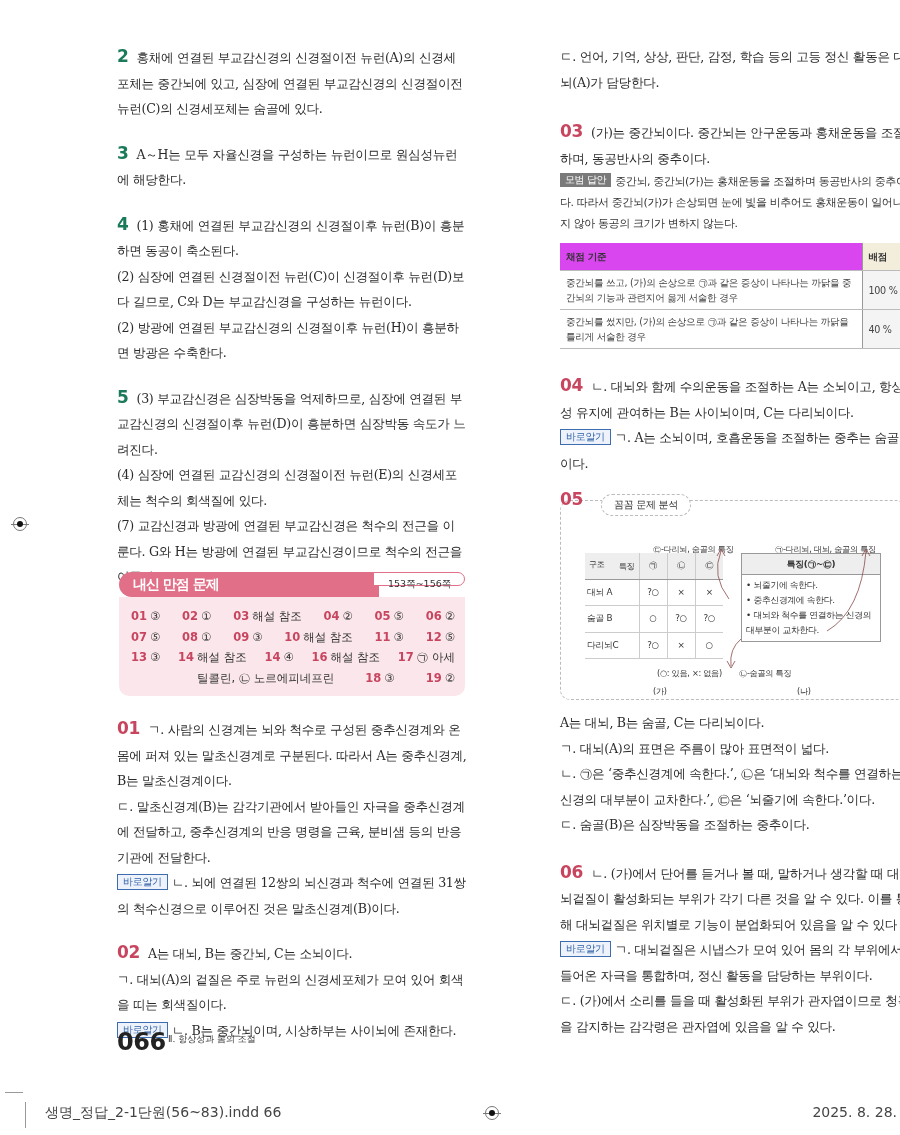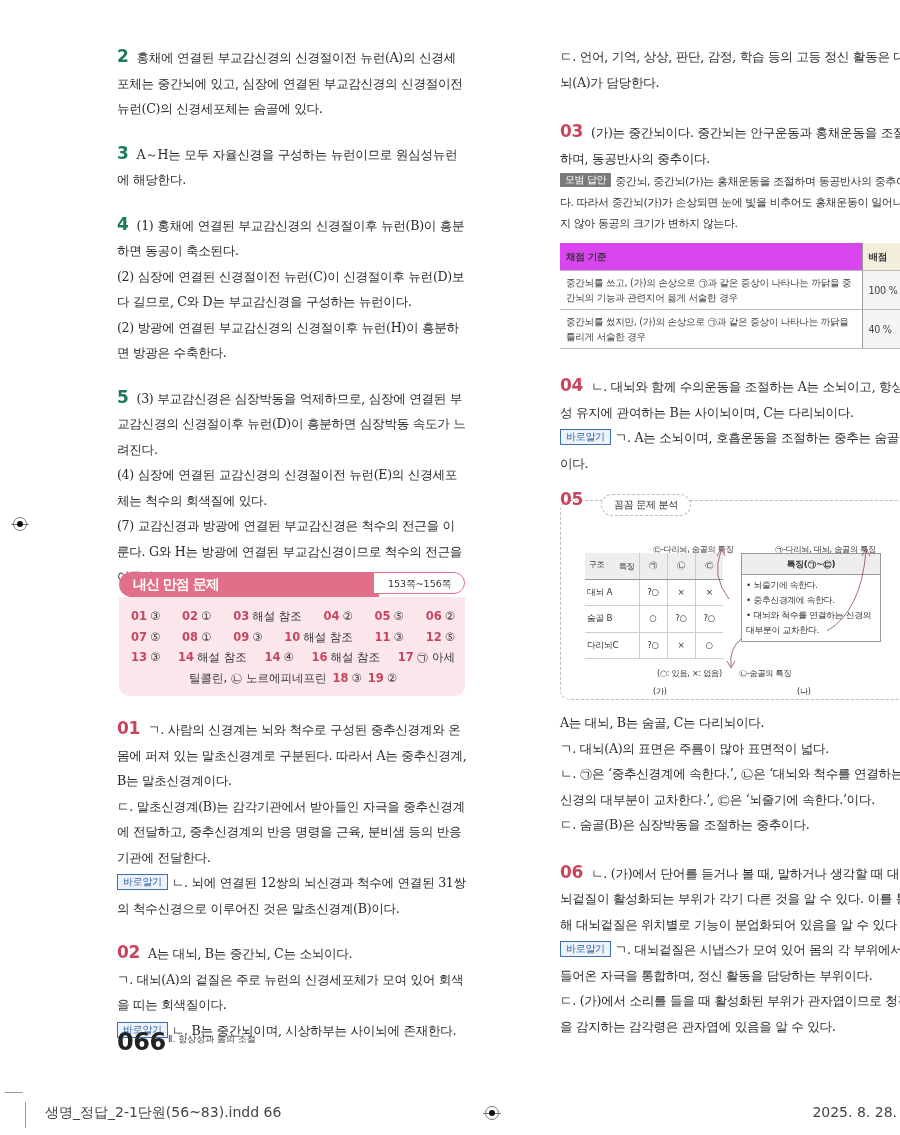--- a/index.html
+++ b/index.html
@@ -18,24 +18,24 @@
   .sans { font-family: "DejaVu Sans", sans-serif; font-size: 11px; line-height: 21px; letter-spacing: -0.4px; color: #333; }
   
   table.score { width: 344px; border-collapse: collapse; font-family: "DejaVu Sans", sans-serif; font-size: 9.6px; line-height: 15px; margin-top: 9px; }
   table.score th { background: #d946ef; text-align: left; font-weight: bold; padding: 6px 6px; border-bottom: 1px solid #bbb; color: #333; }
   table.score td { padding: 4px 6px; border-bottom: 1px solid #bbb; color: #444; }
   table.score .pt { width: 42px; border-left: 1px solid #999; background: #f4f4f4; }
   table.score th.pt { background: #f3eedc; }
   
   .pink-wrap { position: absolute; left: 119px; top: 572px; width: 346px; }
   .pink-head { position: relative; height: 25px; background: #e06f87; border-radius: 13px 0 0 13px; width: 260px; color: #fff; font-family: "DejaVu Sans", sans-serif; font-weight: bold; font-size: 14px; line-height: 25px; padding-left: 14px; letter-spacing: -1px; }
-  .pink-pages { position: absolute; right: 0; top: 0; height: 22px; width: 92px; border: 1.5px solid #e06f87; border-radius: 0 13px 13px 0; background: #fff; font-size: 9.5px; font-family: "DejaVu Sans", sans-serif; line-height: 22px; padding-left: 14px; color: #333; }
+  .pink-pages { position: absolute; right: 0; top: 0; height: 14px; width: 92px; border: 1.5px solid #e06f87; border-radius: 0 13px 13px 0; background: #fff; font-size: 9.5px; font-family: "DejaVu Sans", sans-serif; line-height: 22px; padding-left: 14px; color: #333; }
   .pink-body { background: #fbe7eb; border-radius: 0 0 10px 10px; margin-top: 0; padding: 9px 10px 8px 12px; font-family: "DejaVu Sans", sans-serif; font-size: 11.5px; line-height: 20.5px; color: #333; }
   .pink-body .row { display: flex; justify-content: space-between; white-space: nowrap; }
-  .pink-body .row.start { justify-content: center; gap: 6px; }
+  .pink-body .row.start { justify-content: flex-end; gap: 31px; }
   .ans-n { color: #c8455f; font-weight: bold; margin-right: 3px; }
   
   .page-num { position: absolute; left: 117px; top: 1028px; font-family: "DejaVu Sans", sans-serif; font-weight: bold; font-size: 24px; color: #222; letter-spacing: -0.5px; }
   .page-chap { position: absolute; left: 168px; top: 1033px; font-family: "DejaVu Sans", sans-serif; font-size: 9px; color: #333; }
   .slug { position: absolute; top: 1104px; font-family: "DejaVu Sans", sans-serif; font-size: 14px; color: #444; margin-left: 12px; }
   .reg { position: absolute; width: 14px; height: 14px; border-radius: 50%; border: 1px solid #777; }
   .reg::after { content: ""; position: absolute; left: 3px; top: 3px; width: 6px; height: 6px; border-radius: 50%; background: #111; }
   .reg::before { content: ""; position: absolute; left: -3px; top: 6px; width: 18px; height: 1px; background: #777; }
   
   .fig05 { position: relative; margin-top: 2px; width: 346px; height: 200px; border: 1px dashed #bbb; border-radius: 10px; font-family: "DejaVu Sans", sans-serif; font-size: 8.6px; color: #333; }

